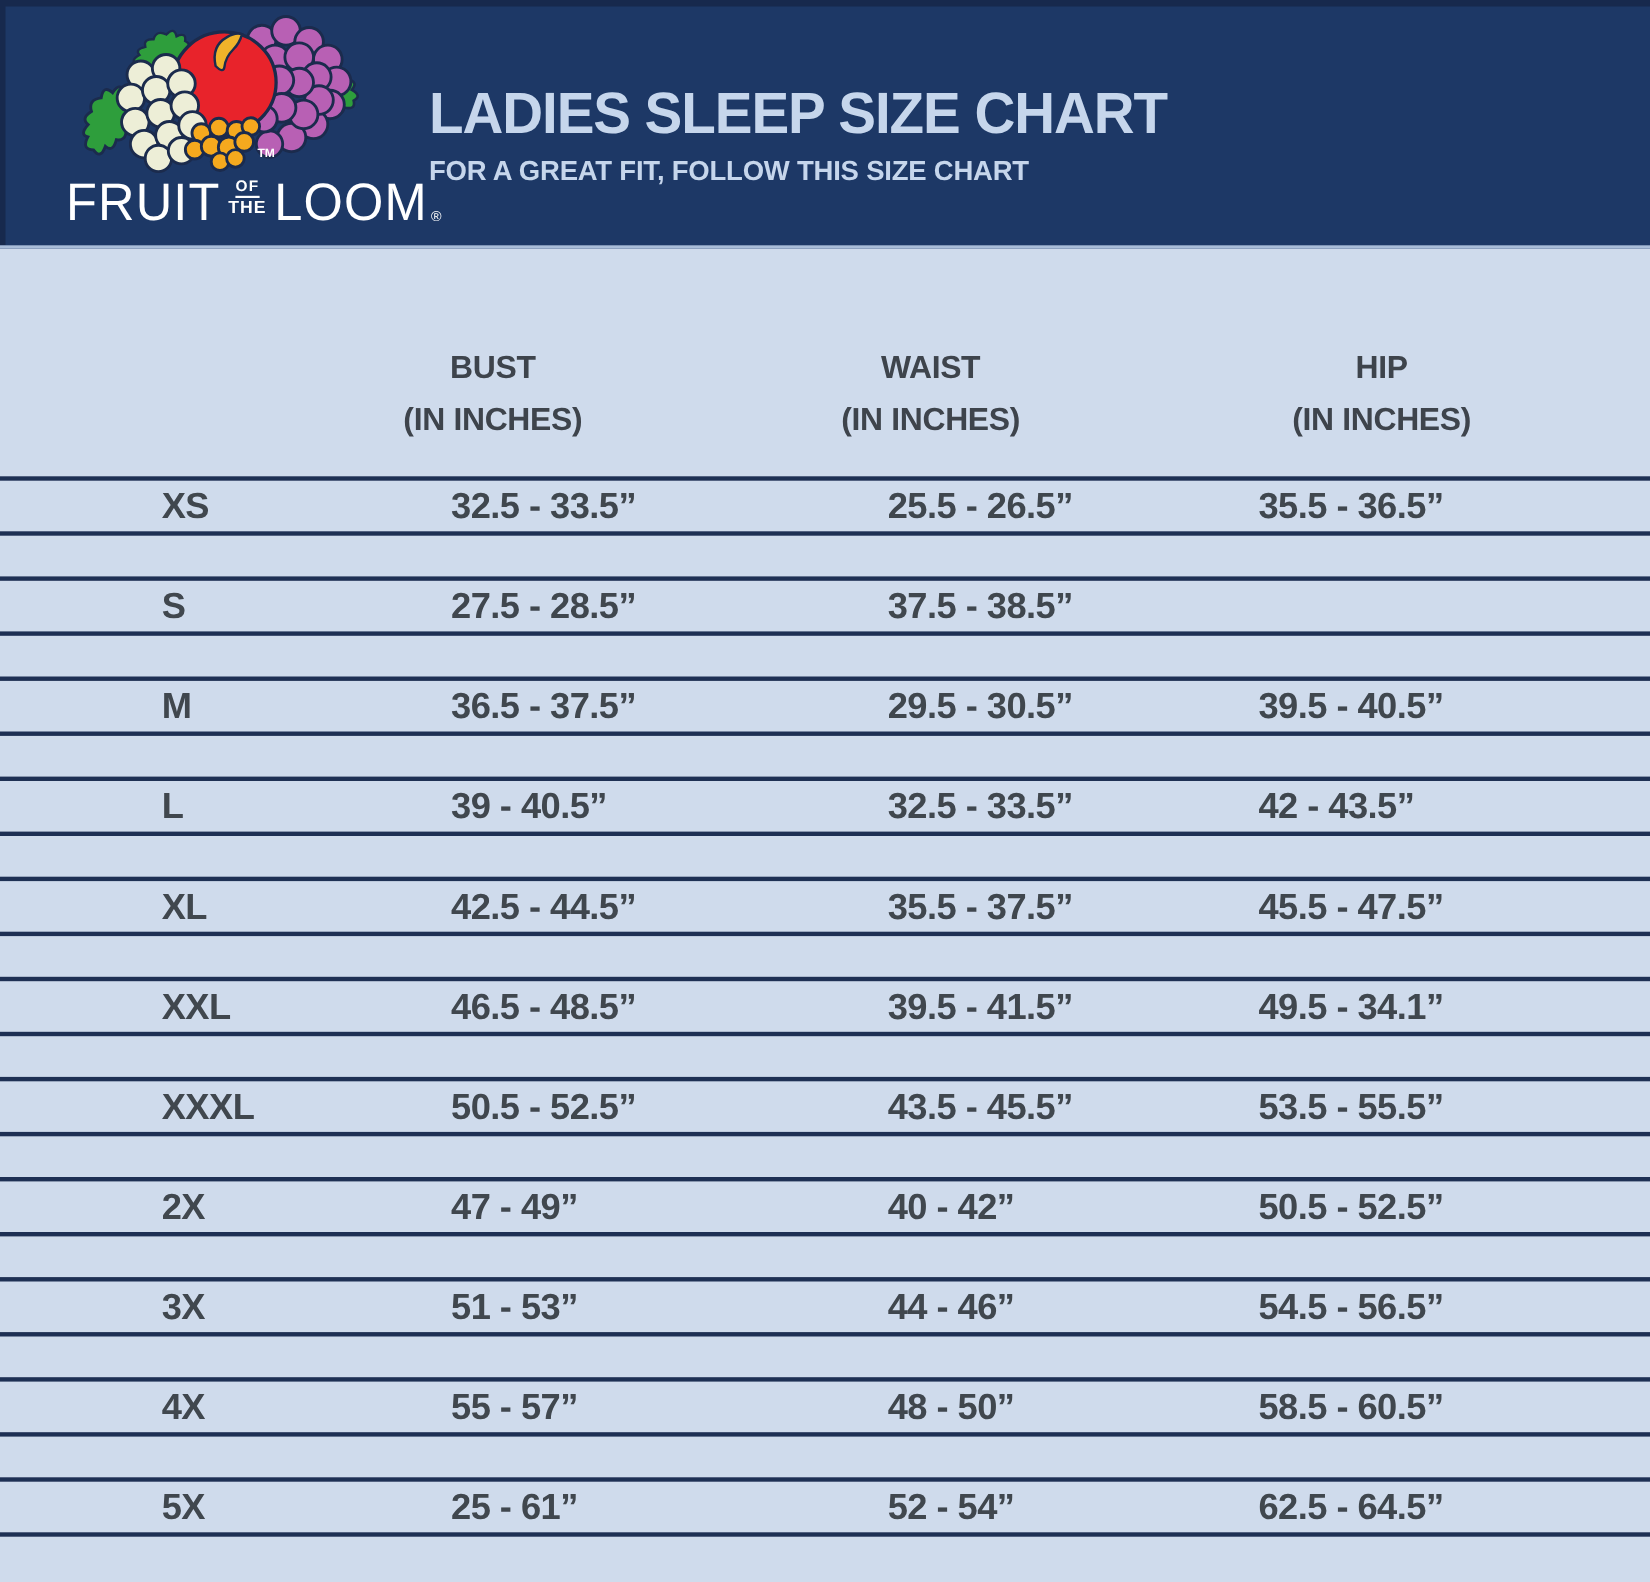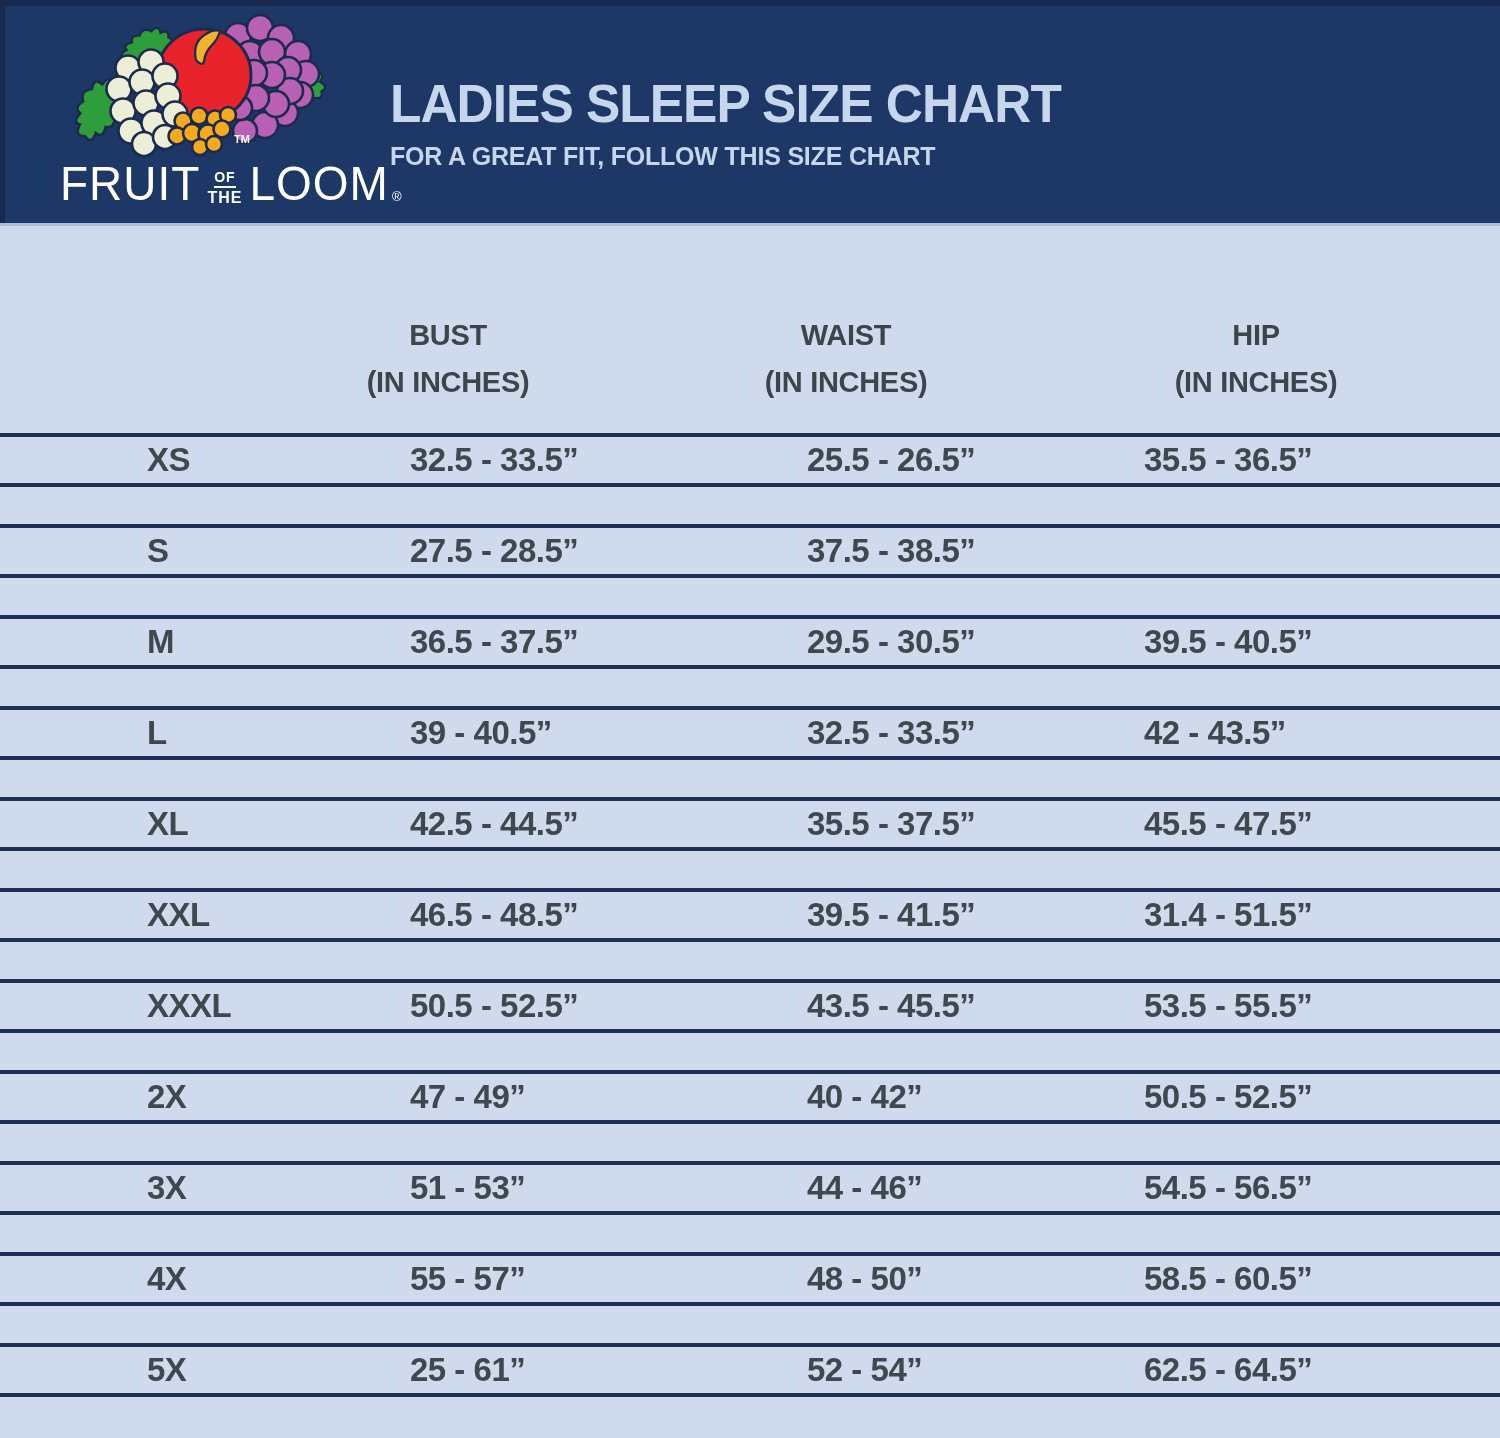--- a/index.html
+++ b/index.html
@@ -17,21 +17,21 @@
     width:1500px; height:226px;
     background:#1d3866;
     box-shadow: inset 5px 6px 0 #17294d;
     border-bottom:3px solid #a9bdd9;
   }
 
   .logo { position:absolute; left:62px; top:8px; width:272px; height:152px; }
 
   .wordmark {
     position:absolute; left:60px; top:160px;
-    display:flex; align-items:flex-end;
+    display:flex; align-items:flex-start;
     color:#ffffff; white-space:nowrap;
   }
   .wordmark .big {
     font-size:46px; font-weight:400; letter-spacing:1px;
     transform:scaleY(1.04); line-height:1;
   }
   .of-the {
     display:flex; flex-direction:column; align-items:center;
     margin:0 7px; padding-top:2px;
   }
@@ -228,21 +228,21 @@
     <div class="cell">42.5 - 44.5”</div>
     <div class="cell">35.5 - 37.5”</div>
     <div class="cell">45.5 - 47.5”</div>
   </div>
 
   <div class="trow">
     <div class="cell"></div>
     <div class="cell">XXL</div>
     <div class="cell">46.5 - 48.5”</div>
     <div class="cell">39.5 - 41.5”</div>
-    <div class="cell">31.4 - 51.5”</div>
+    <div class="cell">49.5 - 34.1”</div>
   </div>
 
   <div class="trow">
     <div class="cell"></div>
     <div class="cell">XXXL</div>
     <div class="cell">50.5 - 52.5”</div>
     <div class="cell">43.5 - 45.5”</div>
     <div class="cell">53.5 - 55.5”</div>
   </div>
 

